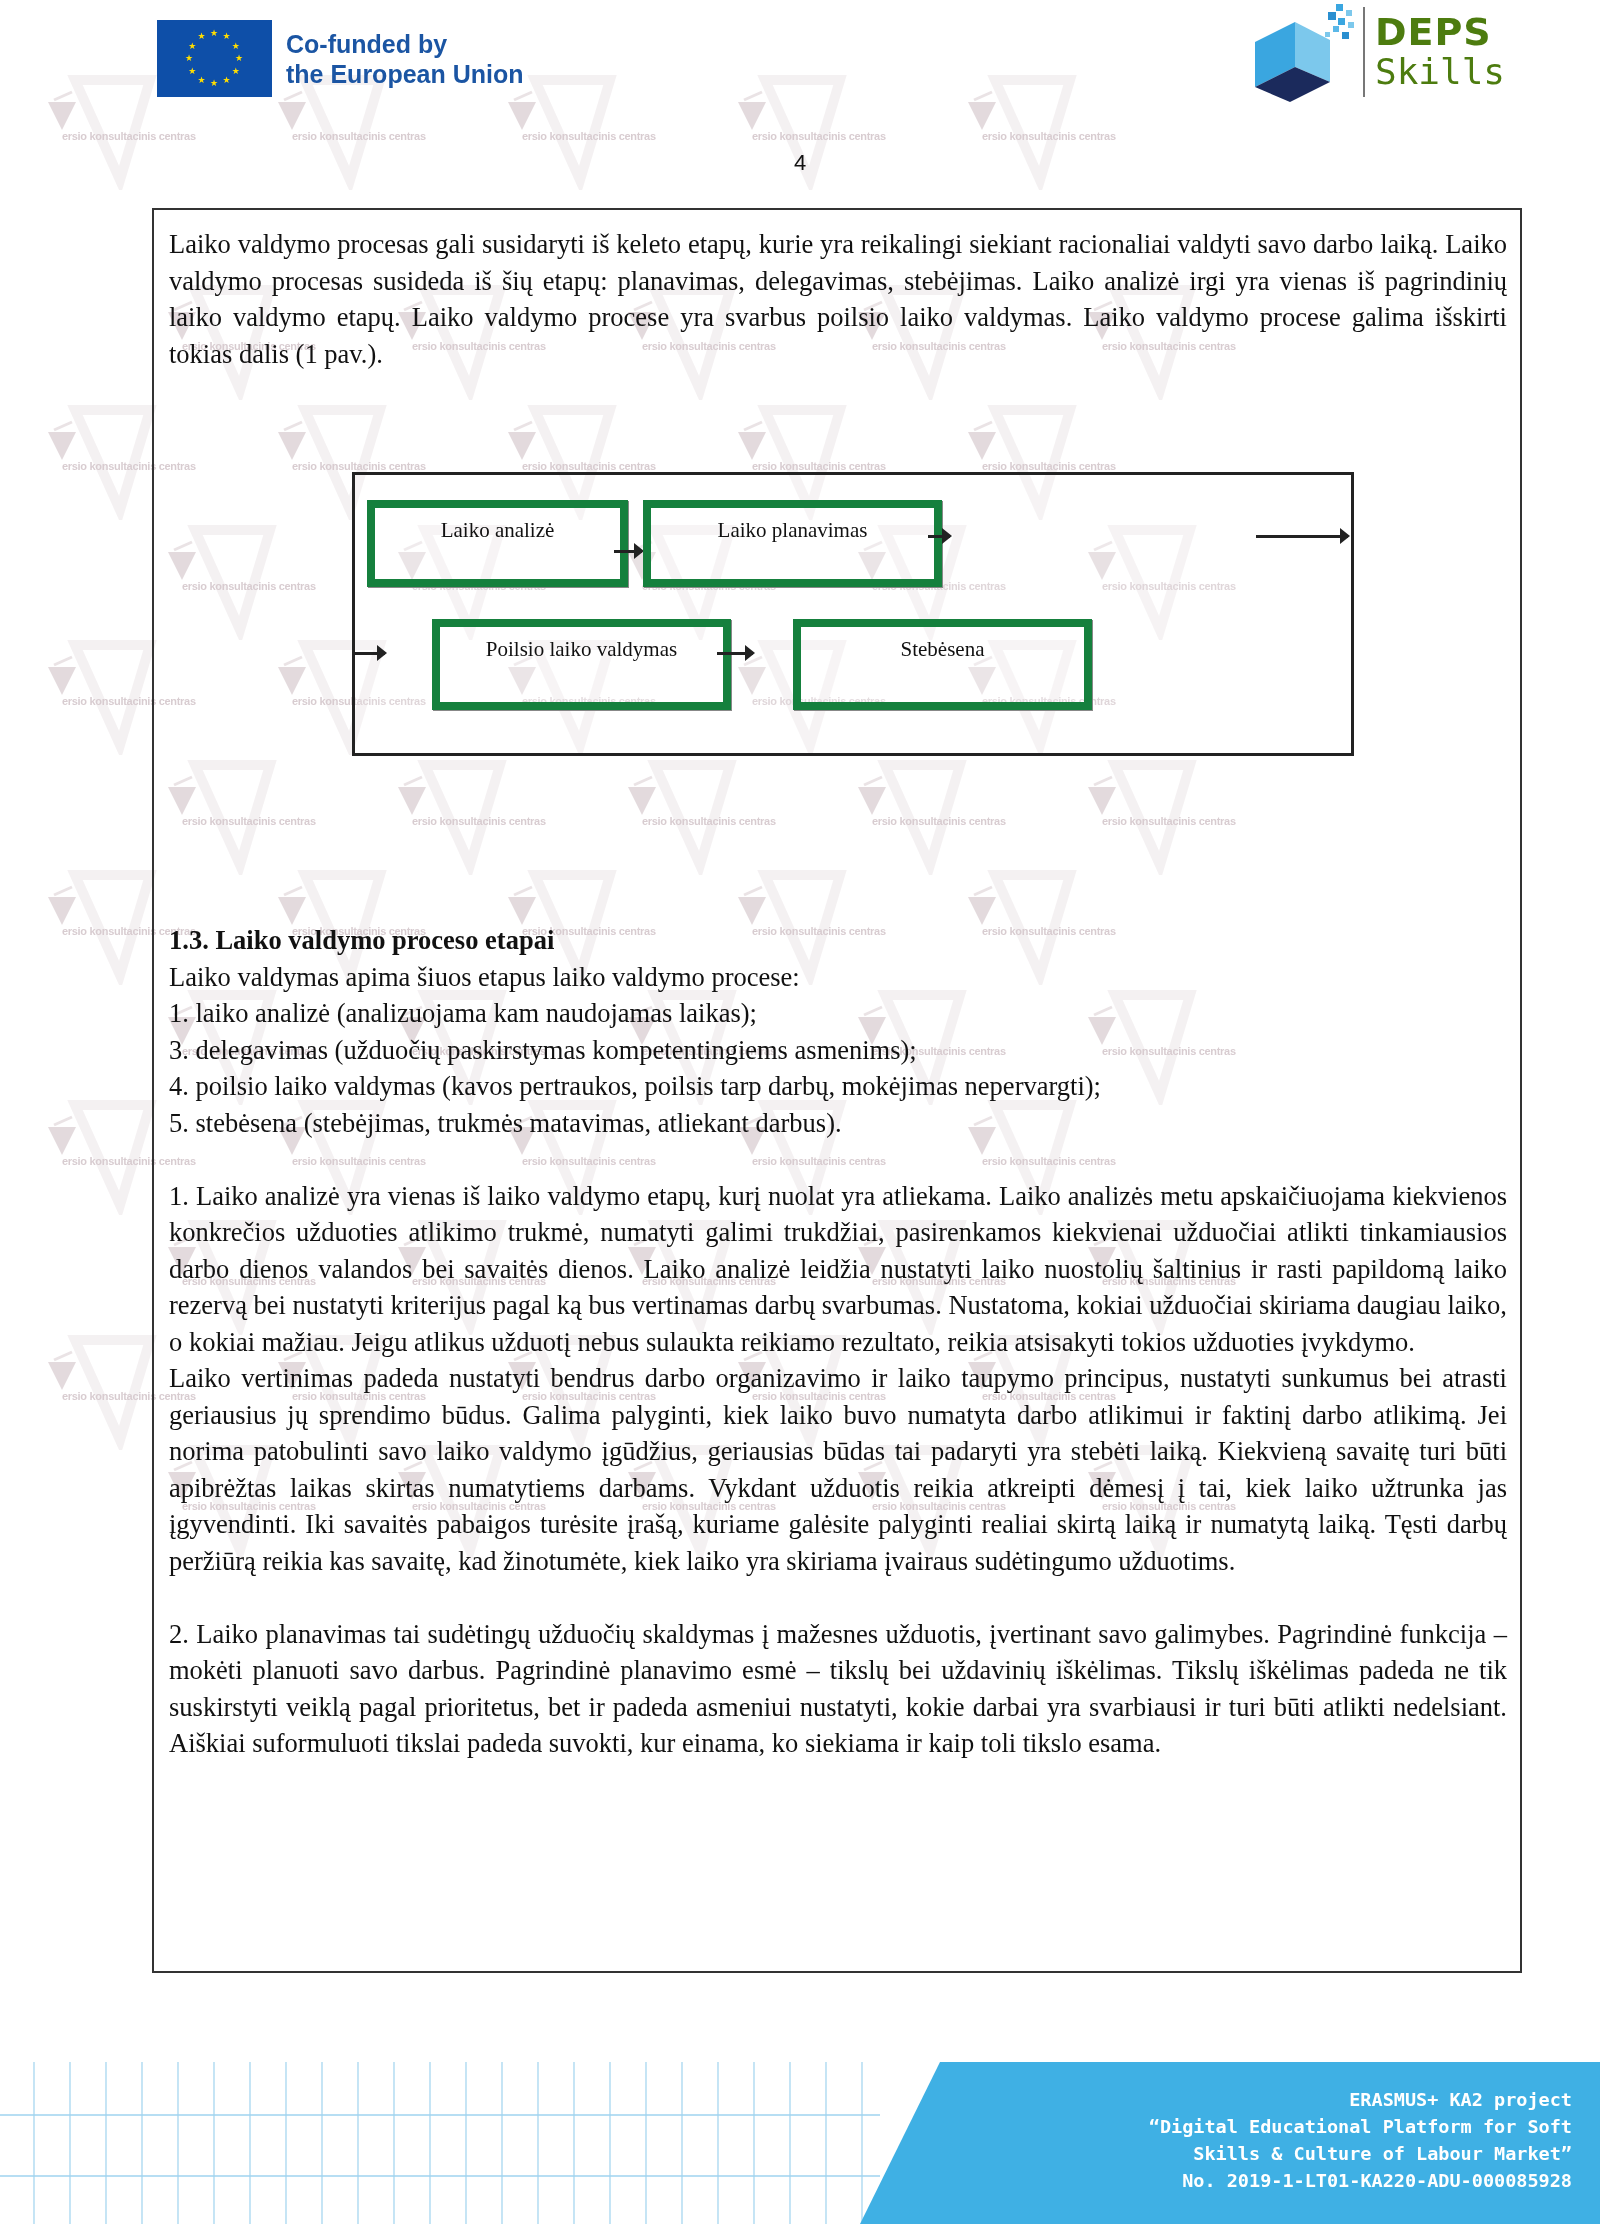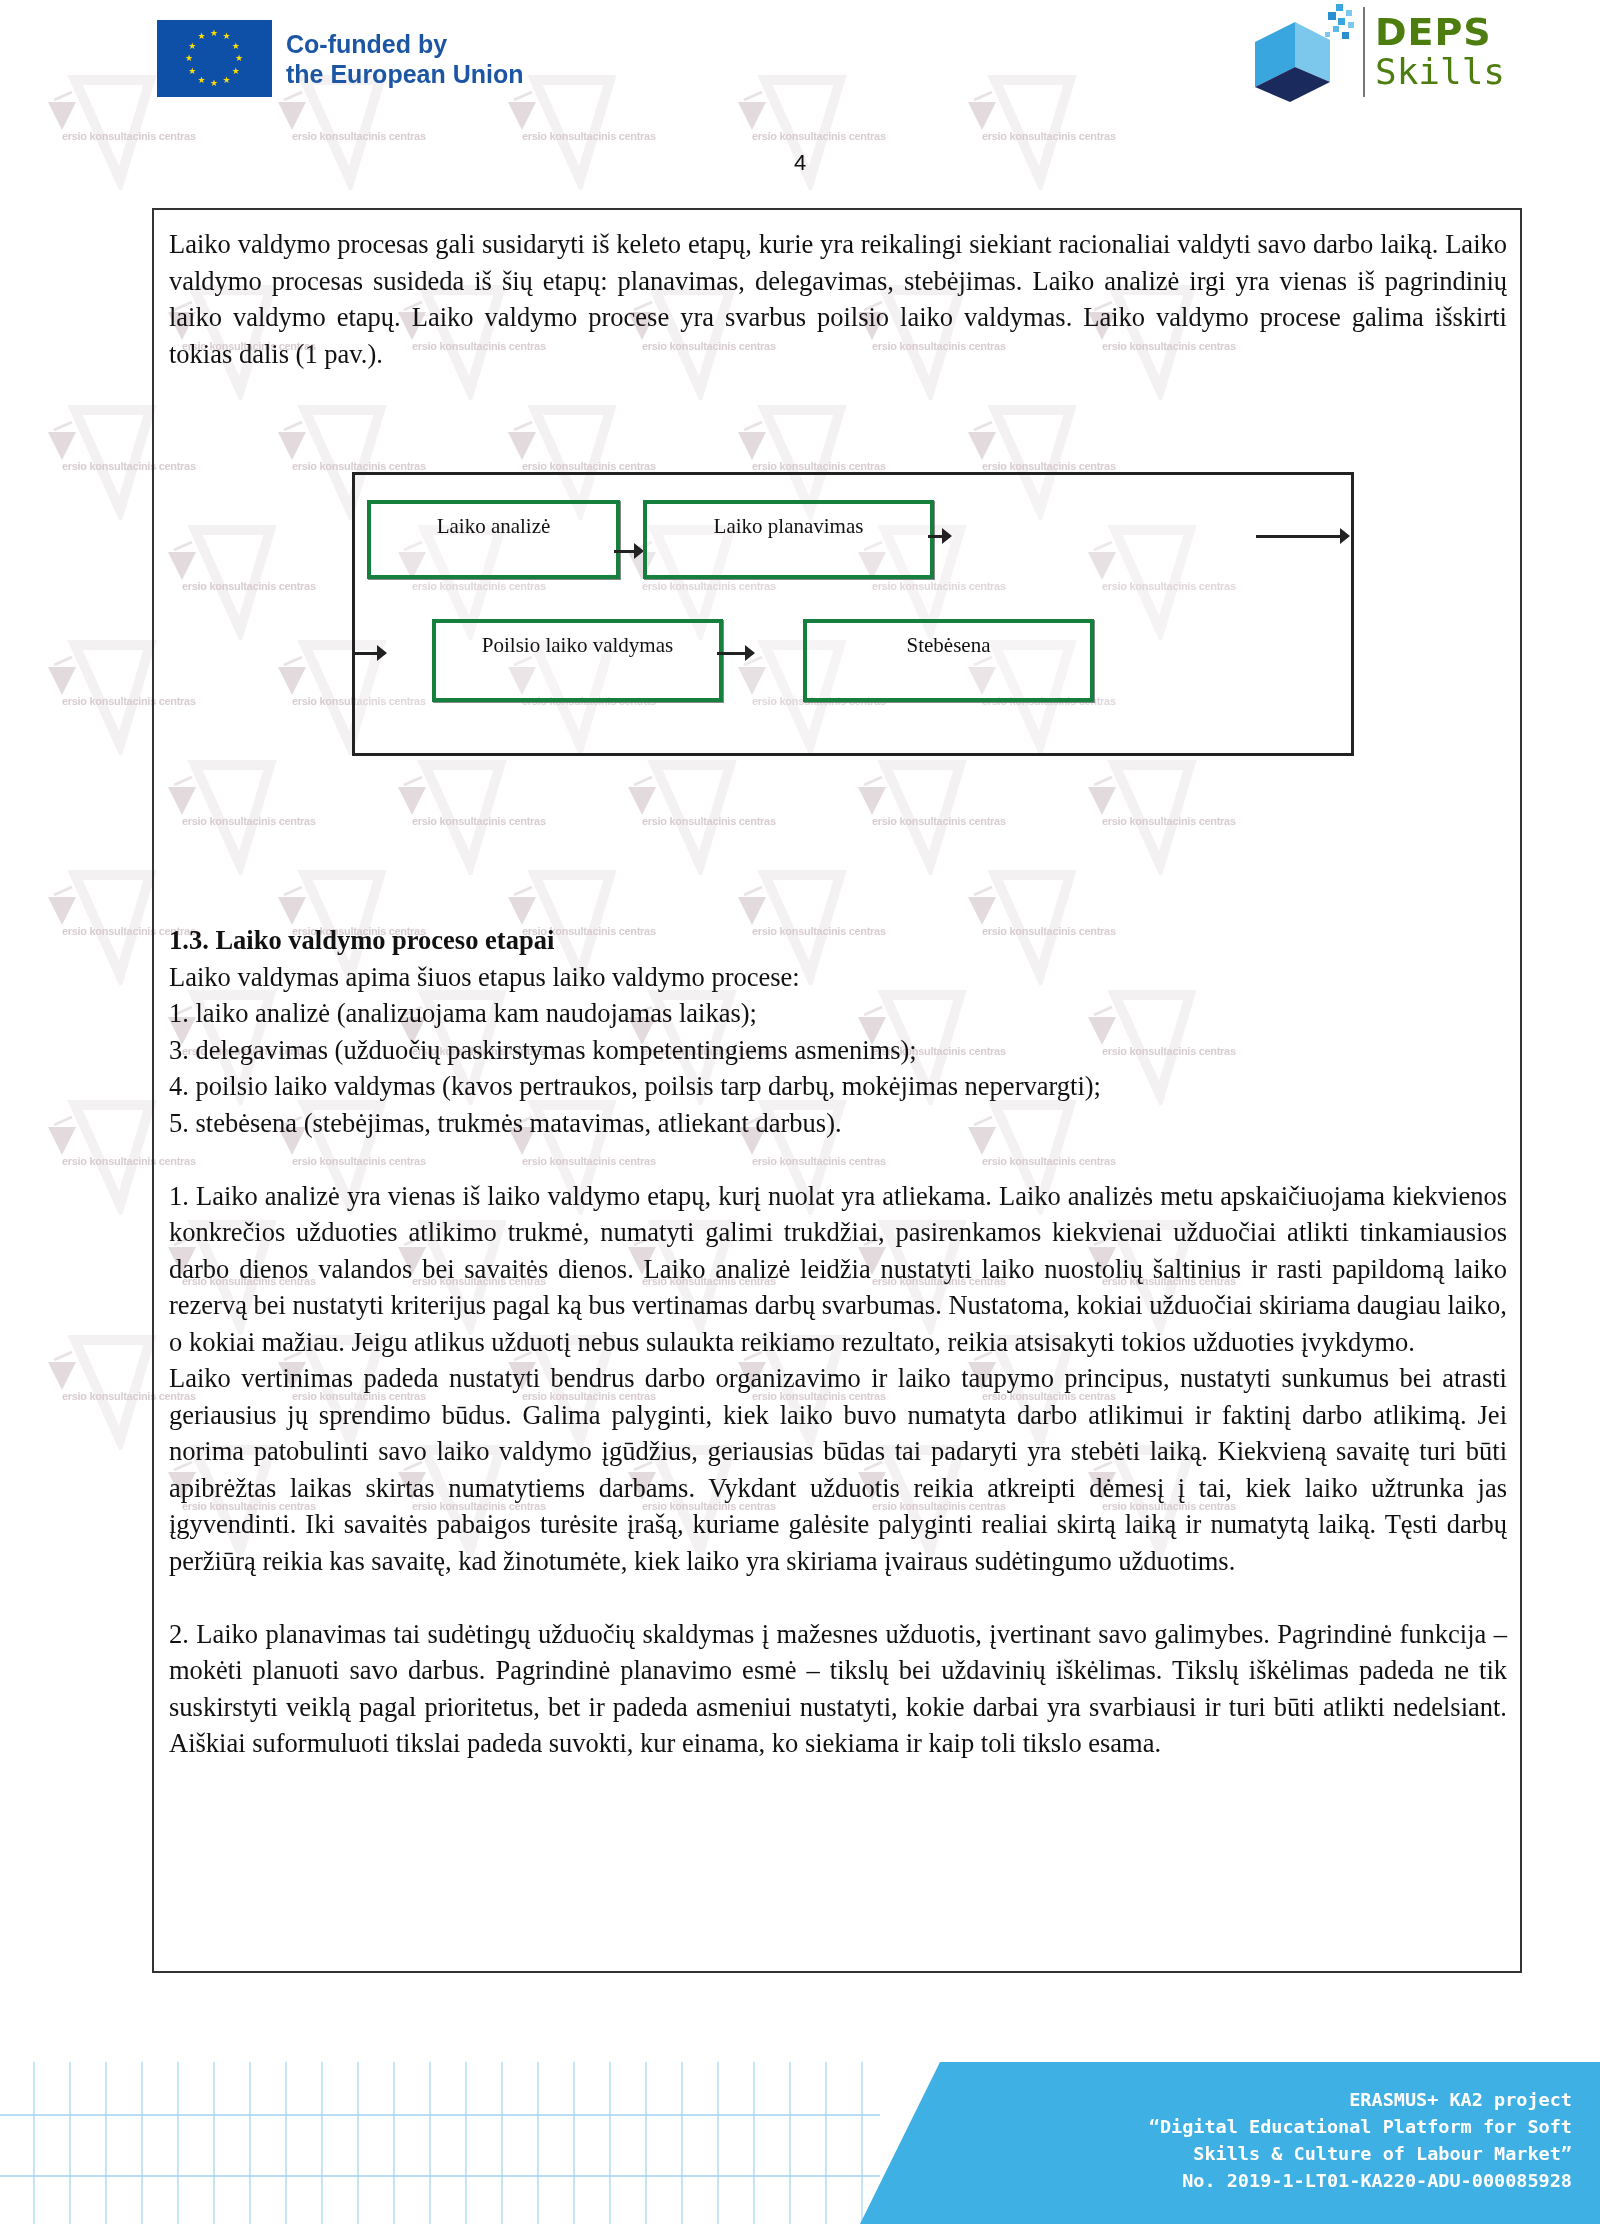--- a/index.html
+++ b/index.html
@@ -38,21 +38,21 @@
   
   .frame { position: absolute; left: 152px; top: 208px; width: 1370px; height: 1765px;
     border: 2px solid #333; box-sizing: border-box; z-index: 2; }
   .content { position: absolute; left: 15px; right: 13px; top: 0; }
   .p { font-size: 26.5px; line-height: 36.5px; text-align: justify; margin: 0; }
   .p.intro { margin-top: 16px; }
 
   
   .diagram { position: absolute; left: 198px; top: 262px; width: 1002px; height: 284px;
     border: 3px solid #222; box-sizing: border-box; background: rgba(255,255,255,0.2); }
-  .dbox { position: absolute; border: 4px solid #15803d; background: rgba(255,255,255,0.15);
+  .dbox { position: absolute; border: 8px solid #15803d; background: rgba(255,255,255,0.15);
     box-shadow: 1px 1px 0 #888; }
   .dbox span { position: absolute; top: 10px; left: 0; right: 0; text-align: center; font-size: 21px; }
   .arrow { position: absolute; height: 3px; background: #222; }
   .arrow::after { content: ""; position: absolute; right: -2px; top: -7px;
     border-left: 10px solid #222; border-top: 8px solid transparent; border-bottom: 8px solid transparent; }
 
   .caption { position: absolute; left: 0; right: 0; text-align: center; font-size: 26.5px; line-height: 34px; }
   .sec-title { font-weight: bold; }
 
   
@@ -635,21 +635,21 @@
     <div class="dbox" style="left:288px; top:25px; width:283px; height:71px;">
       <span>Laiko planavimas</span>
     </div>
     <div class="arrow" style="left:573px; top:60px; width:22px;"></div>
     <div class="arrow" style="left:901px; top:60px; width:92px;"></div>
     <div class="arrow" style="left:0px; top:177px; width:30px;"></div>
     <div class="dbox" style="left:77px; top:144px; width:283px; height:75px;">
       <span>Poilsio laiko valdymas</span>
     </div>
     <div class="arrow" style="left:362px; top:177px; width:36px;"></div>
-    <div class="dbox" style="left:448px; top:144px; width:283px; height:75px;">
+    <div class="dbox" style="left:438px; top:144px; width:283px; height:75px;">
       <span>Stebėsena</span>
     </div>
   </div>
 
 
   <div class="content" style="top:712px;">
     <div class="p sec-title">1.3. Laiko valdymo proceso etapai</div>
     <div class="p">Laiko valdymas apima šiuos etapus laiko valdymo procese:</div>
     <div class="p">1. laiko analizė (analizuojama kam naudojamas laikas);</div>
     <div class="p">3. delegavimas (užduočių paskirstymas kompetentingiems asmenims);</div>

